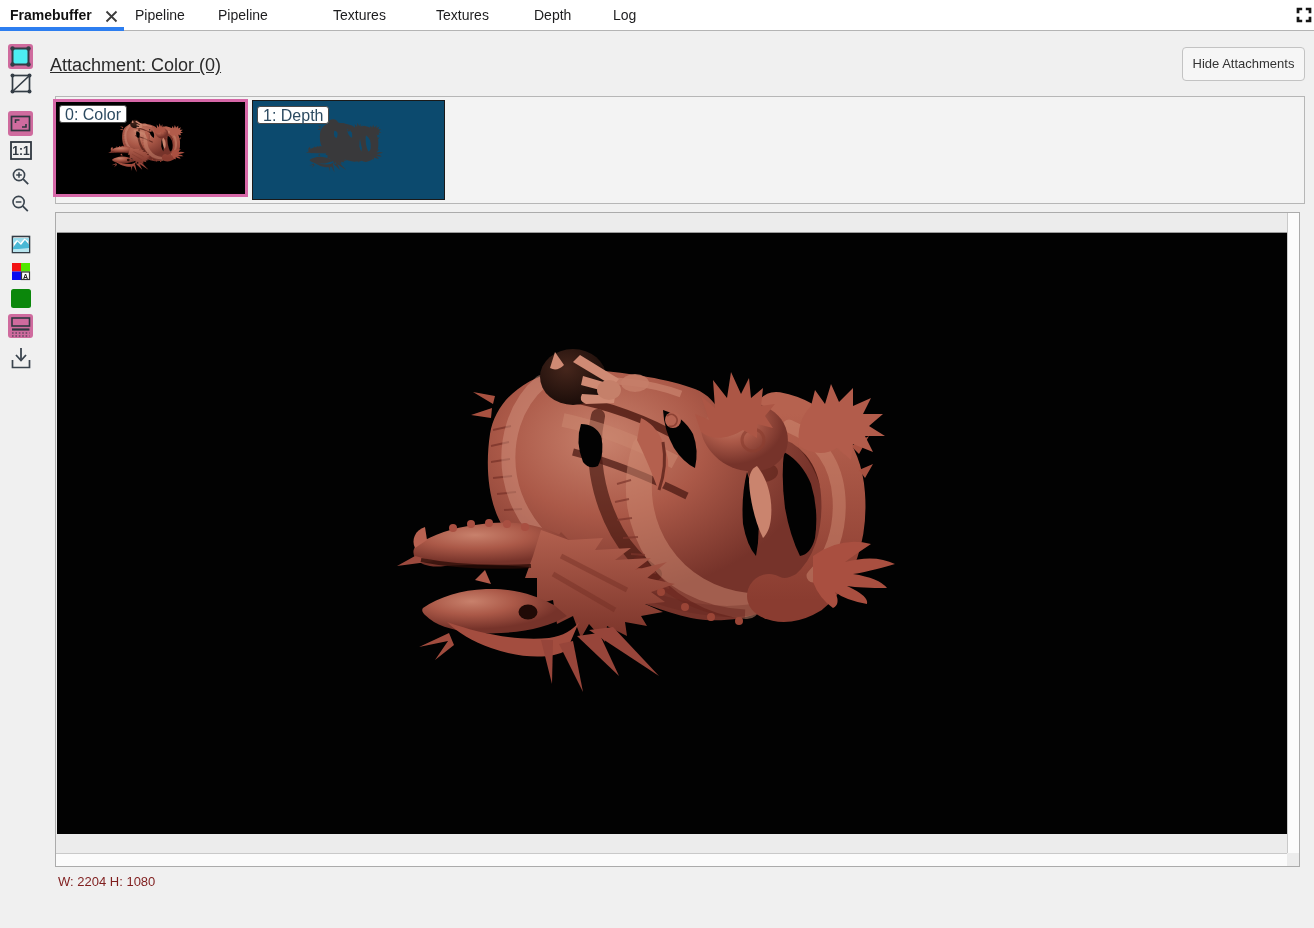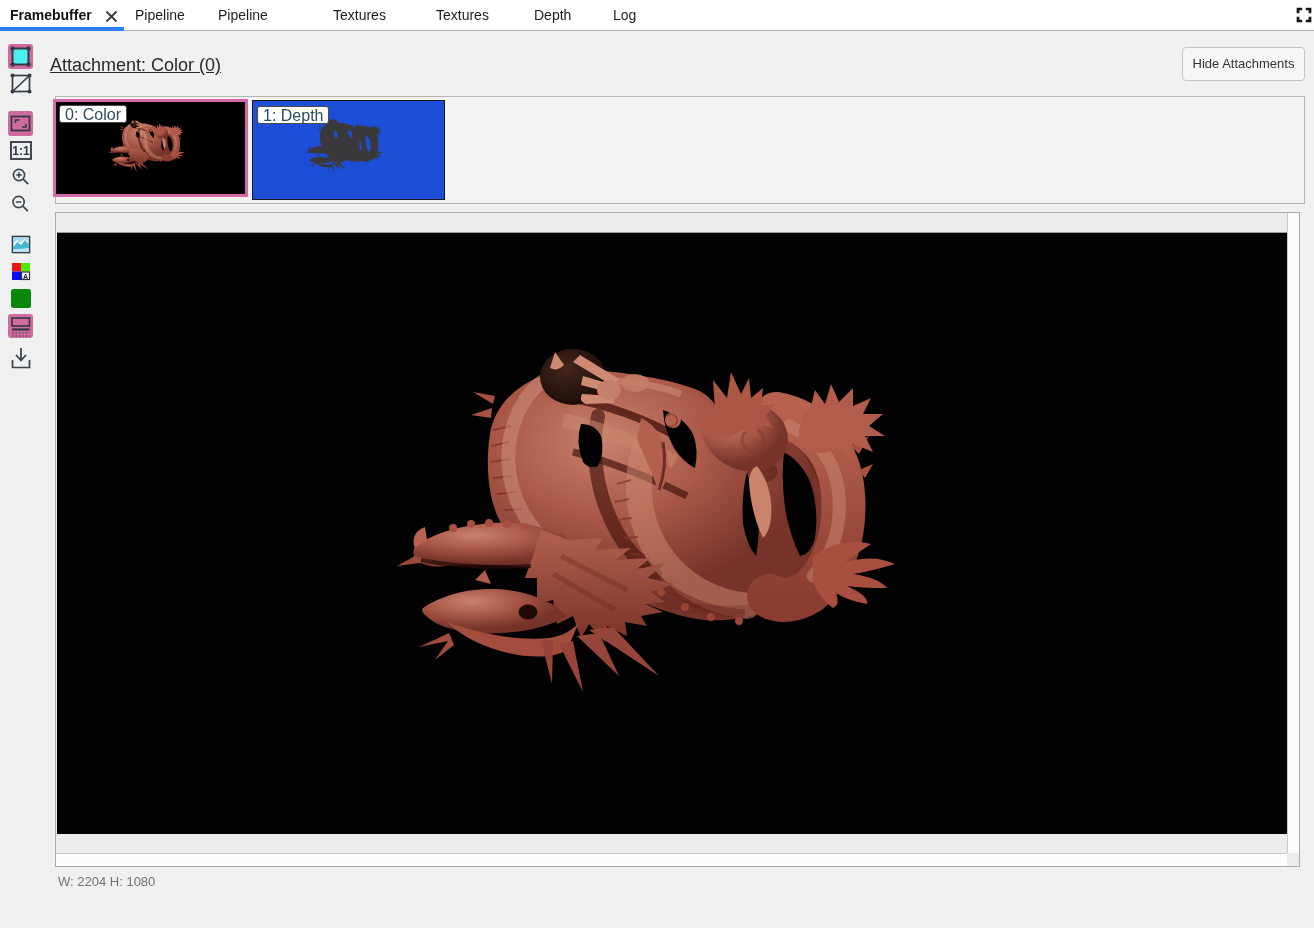--- a/index.html
+++ b/index.html
@@ -25,36 +25,36 @@
   #hidebtn { position:absolute; left:1182px; top:47px; width:123px; height:34px;
     background:#f6f6f6; border:1px solid #c3c3c3; border-radius:4px;
     font-size:13px; color:#333; text-align:center; line-height:32px; }
 
   
   #strip { position:absolute; left:55px; top:96px; width:1250px; height:108px;
     background:#f3f3f3; border:1px solid #b6b6b6; }
   #thumb1 { position:absolute; left:53px; top:99px; width:195px; height:98px;
     border:3px solid #d667a7; background:#000; }
   #thumb2 { position:absolute; left:252px; top:100px; width:193px; height:100px;
-    border:1px solid #1a1a1a; background:#1d4ed8; }
+    border:1px solid #1a1a1a; background:#0c4a6e; }
   .thlabel { position:absolute; z-index:5; background:#fff; border:1px solid #4a4a4a;
     border-radius:3px; padding:0px 5px; font-size:16px; color:#2d4b61; height:18px; line-height:17px;}
   #lab1 { left:3px; top:3px; }
   #lab2 { left:4px; top:5px; }
 
   
   #viewport { position:absolute; left:55px; top:212px; width:1245px; height:655px;
     background:#ececec; border:1px solid #ababab; }
   #vscroll { position:absolute; right:0; top:0; bottom:13px; width:12px;
     background:#fbfbfb; border-left:1px solid #c9c9c9; }
   #hscroll { position:absolute; left:0; bottom:0; height:13px; right:12px;
     background:#fbfbfb; border-top:1px solid #c9c9c9; }
   #blackimg { position:absolute; left:1px; top:20px; width:1231px; height:601px;
     background:#020202; box-shadow:0 -1px 0 #9a9a9a; }
-  #whlabel { position:absolute; left:58px; top:874px; font-size:13px; color:#737373; }
+  #whlabel { position:absolute; left:58px; top:874px; font-size:13px; color:#7f1d1d; }
 </style>
 </head>
 <body>
 <div id="page">
 
   <svg width="0" height="0" style="position:absolute">
     <defs>
       <radialGradient id="gb" cx="34%" cy="28%" r="62%">
         <stop offset="0%" stop-color="#c8816c"></stop>
         <stop offset="48%" stop-color="#ab5948"></stop>

